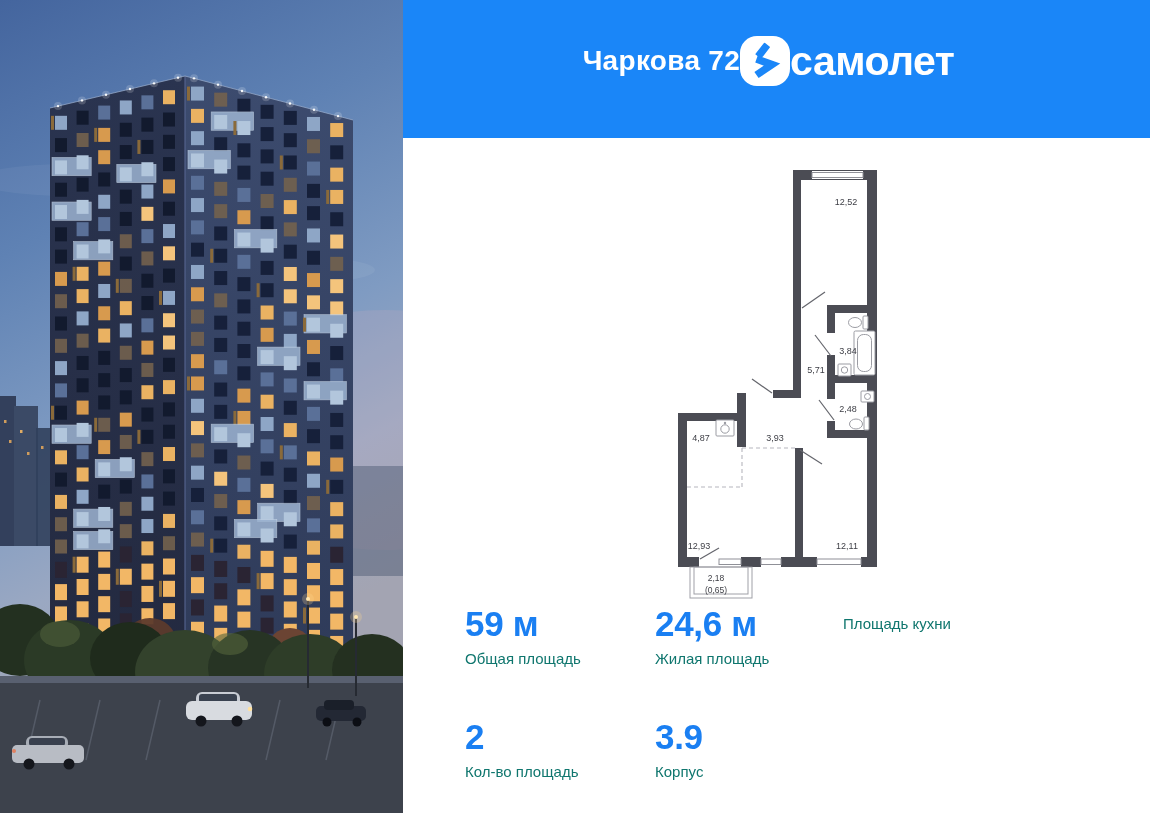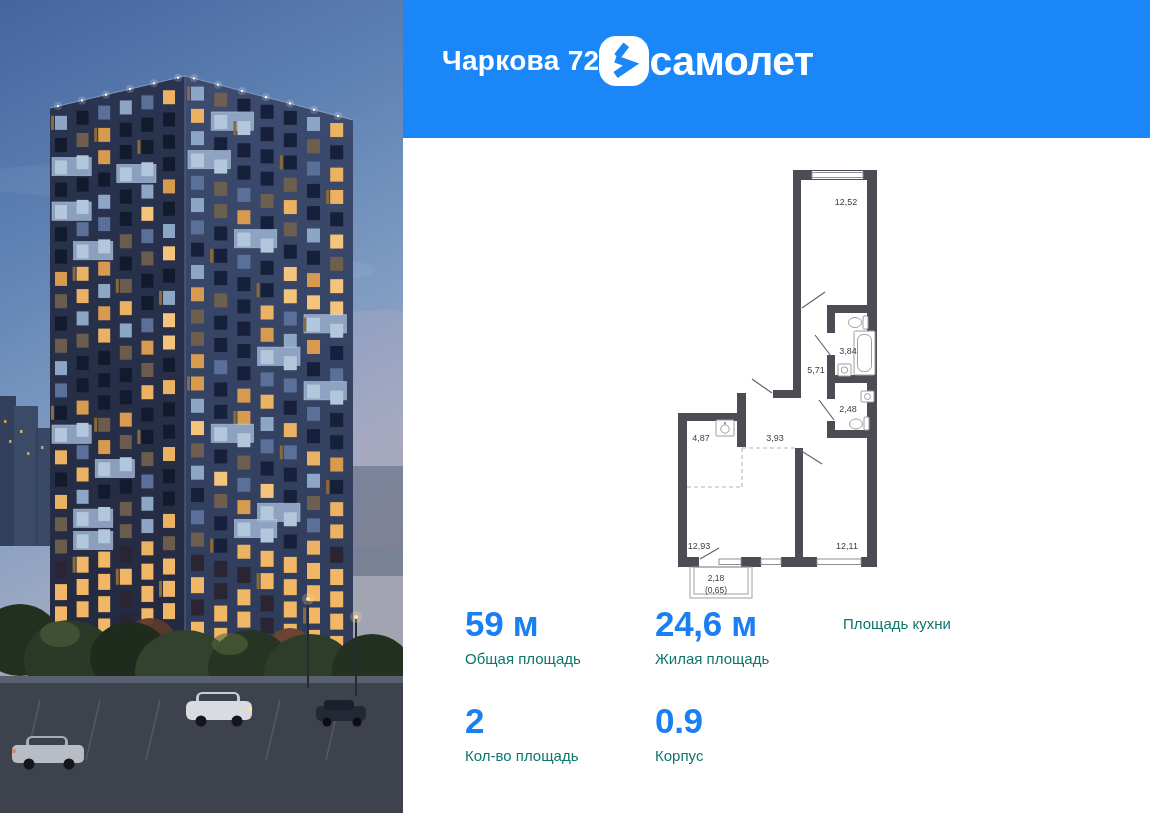--- a/index.html
+++ b/index.html
@@ -6,40 +6,40 @@
   body{
     width:1150px;height:813px;position:relative;overflow:hidden;
     background:#ffffff;font-family:"Liberation Sans",sans-serif;
     --brand:#1a86f8; --accent:#1a7ff2;
   }
   .photo{position:absolute;left:0;top:0;width:403px;height:813px;}
   .photo svg{display:block;width:403px;height:813px;}
 
   .header{
     position:absolute;left:403px;top:0;width:747px;height:138px;
-    background:var(--brand);display:flex;align-items:center;justify-content:flex-start;
+    background:var(--brand);display:flex;align-items:center;justify-content:center;
     box-sizing:border-box;padding:0 55px 16px 39px;
   }
   .title{color:#fff;font-size:28px;font-weight:700;letter-spacing:.3px;}
   .logo{display:flex;align-items:center;}
   .logo-icon{width:50px;height:50px;display:block;}
   .logo-text{color:#fff;font-size:41px;font-weight:700;letter-spacing:-.5px;line-height:1;}
 
   .plan{position:absolute;left:664px;top:158px;width:224px;height:448px;}
   .plan .wall{fill:#4b4c54;}
   .plan .thin{stroke:#8f9097;stroke-width:1;fill:none;}
   .plan .door{stroke:#64656c;stroke-width:1.2;}
   .plan .dash{stroke:#b6b6bd;stroke-width:1.1;stroke-dasharray:4 3;fill:none;}
   .plan .fixture{stroke:#9b9ca3;stroke-width:1;fill:#fff;}
   .plan text{font-family:"Liberation Sans",sans-serif;font-size:9px;fill:#3d3e45;text-anchor:middle;}
   .plan text.small{font-size:8.5px;}
 
   .stats{
     position:absolute;left:465px;top:606px;
-    display:grid;grid-template-columns:190px 188px 257px;row-gap:36px;
+    display:grid;grid-template-columns:190px 188px 257px;row-gap:52px;
   }
   .stat .val{font-size:35px;font-weight:700;color:var(--accent);line-height:1;letter-spacing:-.3px;}
   .stat .lab{font-size:15px;color:#0f766e;margin-top:9px;}
 </style>
 </head>
 <body style="--brand: #1a86f8; --accent: #1a7ff2;">
 
 <div class="photo">
 <svg viewBox="0 0 403 813" xmlns="http://www.w3.org/2000/svg">
   <defs>
@@ -651,16 +651,16 @@
     <div class="lab">Жилая площадь</div>
   </div>
   <div class="stat">
     <div class="lab">Площадь кухни</div>
   </div>
   <div class="stat">
     <div class="val">2</div>
     <div class="lab">Кол-во площадь</div>
   </div>
   <div class="stat">
-    <div class="val">0.9</div>
+    <div class="val">3.9</div>
     <div class="lab">Корпус</div>
   </div>
 </div>
 
 </body></html>

